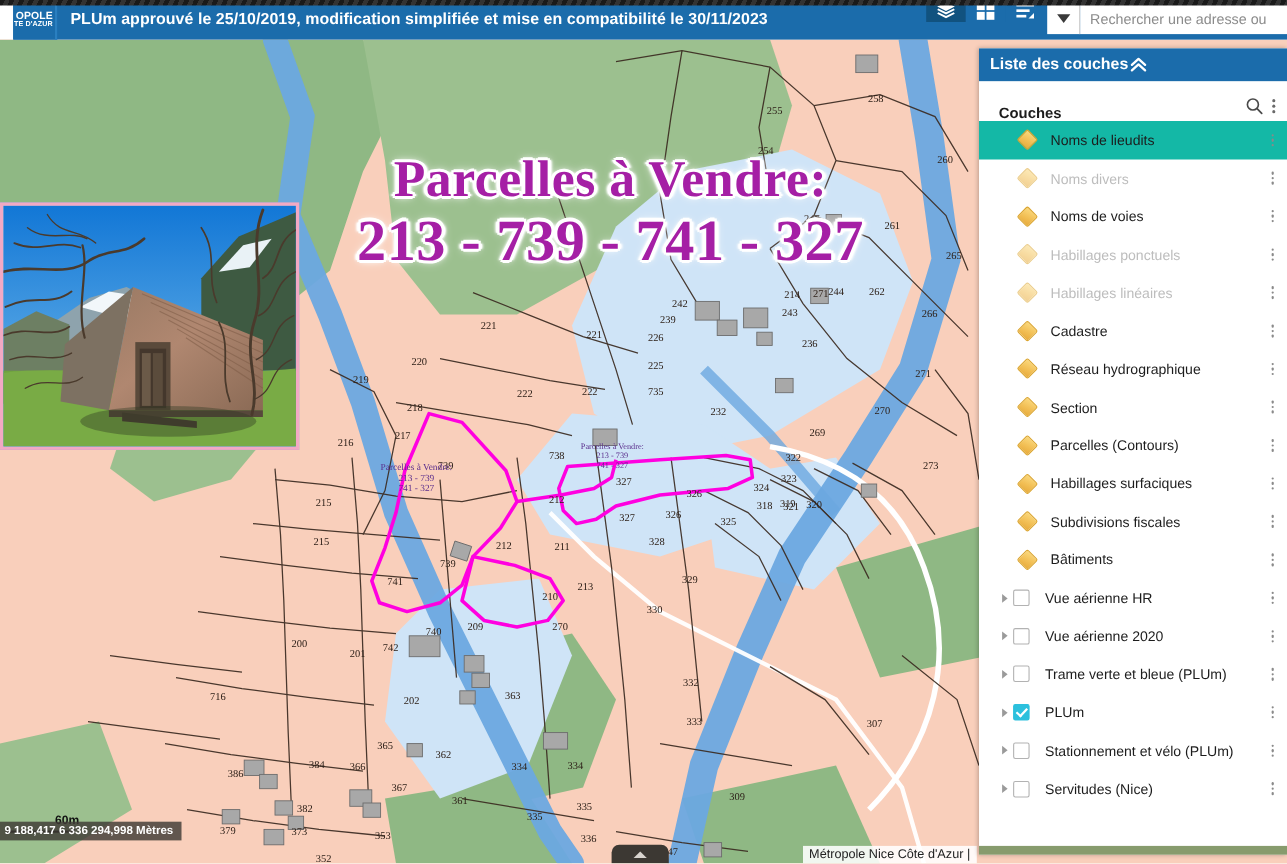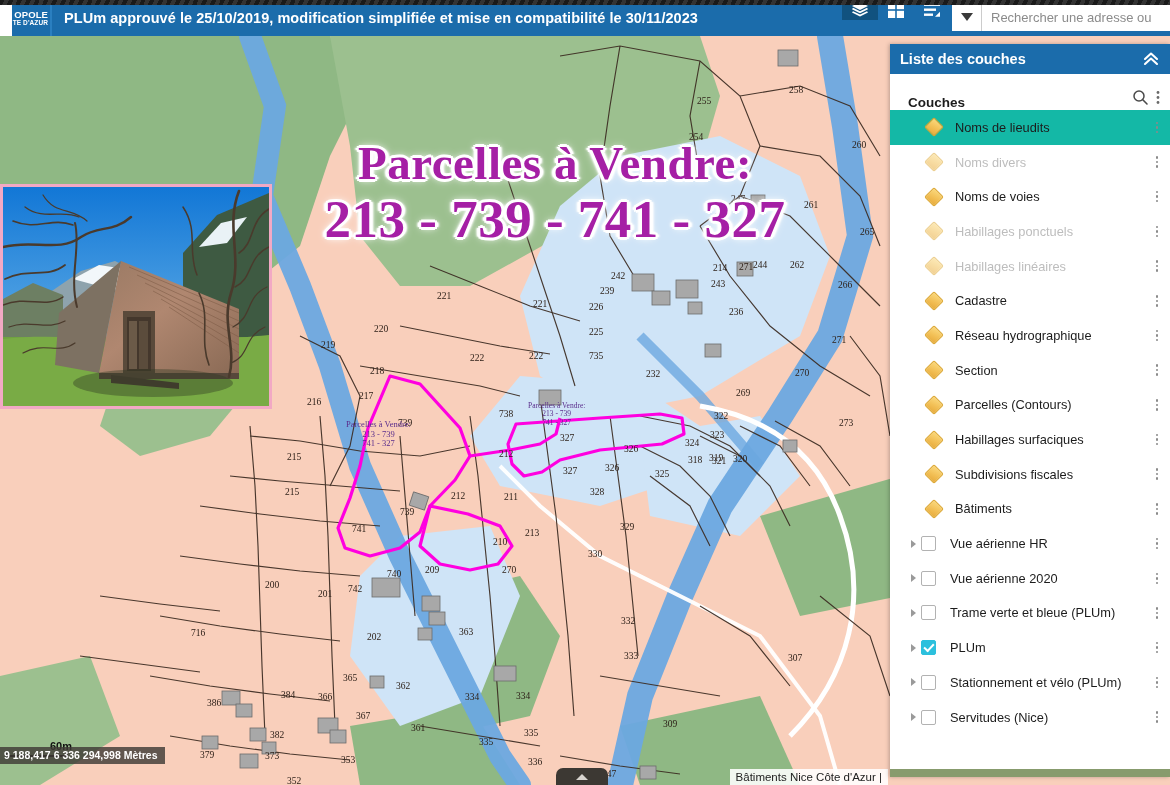--- a/index.html
+++ b/index.html
@@ -130,21 +130,21 @@
   }
 
   
   .panel {
     position: absolute; right: 0; top: 44px; width: 280px; height: 733px;
     background: #fff; z-index: 30; display: flex; flex-direction: column;
     box-shadow: -1px 0 4px rgba(0,0,0,.25);
   }
   .panel-head {
     height: 30px; background: #1b6cab; color: #fff;
-    display: flex; align-items: center; justify-content: space-between;
+    display: flex; align-items: center; 
     padding: 0 10px 0 10px; flex: 0 0 30px;
   }
   .panel-title { font-size: 14.5px; font-weight: bold; }
   .panel-collapse { cursor: pointer; display: flex; }
   .panel-sub {
     height: 36px; display: flex; align-items: flex-end;
     justify-content: space-between; padding: 0 9px 0 18px;
     flex: 0 0 36px; background: #fff;
   }
   .panel-sub-title { font-size: 13.5px; font-weight: bold; color: #1c1c1c; }
@@ -499,21 +499,21 @@
       <div class="nt">Parcelles à Vendre:</div>
       <div class="nt">213 - 739</div>
       <div class="nt">741 - 327</div>
     </div>
 
     <div class="scalebar">
       <div class="lbl">60m</div>
       <div class="bar"></div>
     </div>
     <div class="coords">9 188,417 6 336 294,998 Mètres</div>
-    <div class="attribution">Bâtiments Nice Côte d'Azur |</div>
+    <div class="attribution">Métropole Nice Côte d'Azur |</div>
     <div class="bottom-tab">
       <span class="up"></span>
     </div>
   </div>
 
   <div class="panel">
     <div class="panel-head">
       <span class="panel-title">Liste des couches</span>
       <span class="panel-collapse">
         <svg width="18" height="18" viewBox="0 0 18 18" aria-hidden="true">

